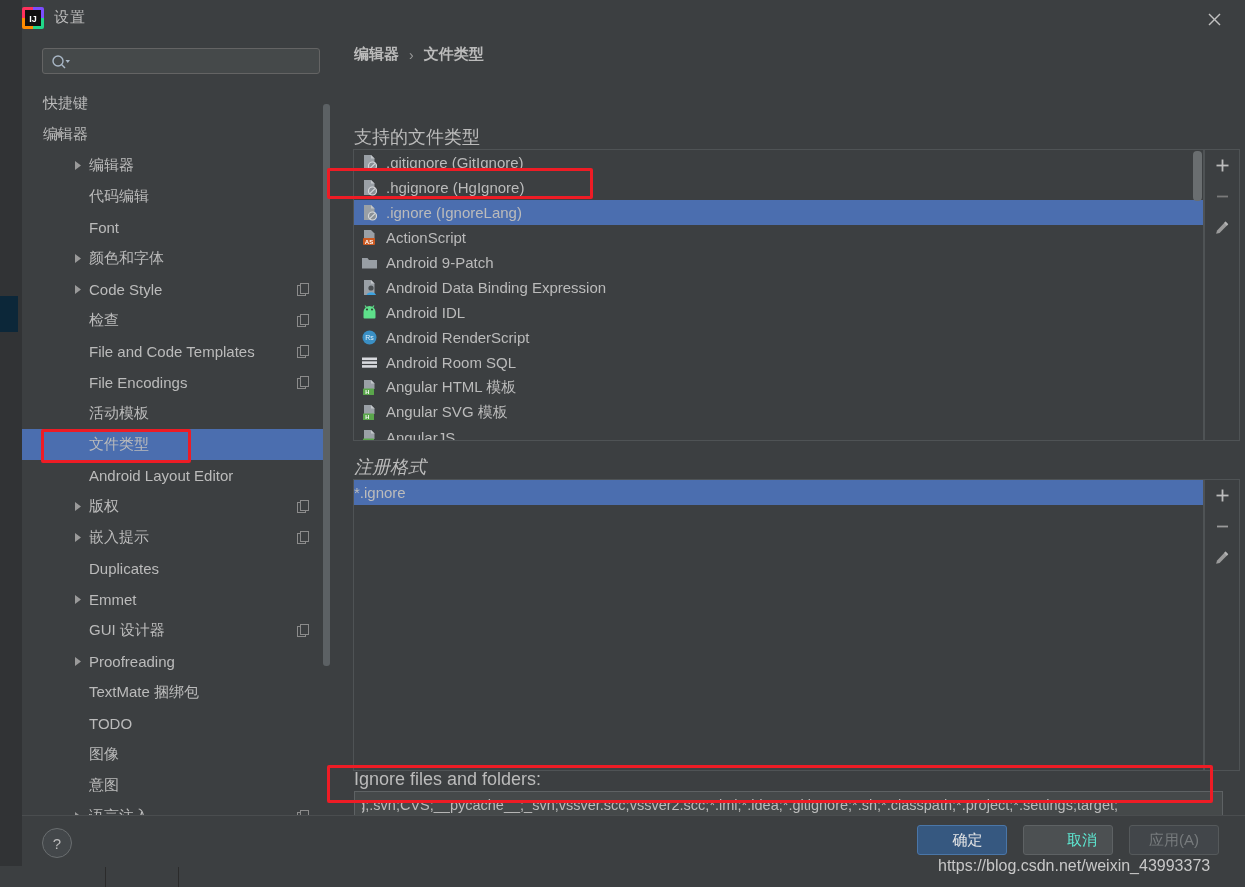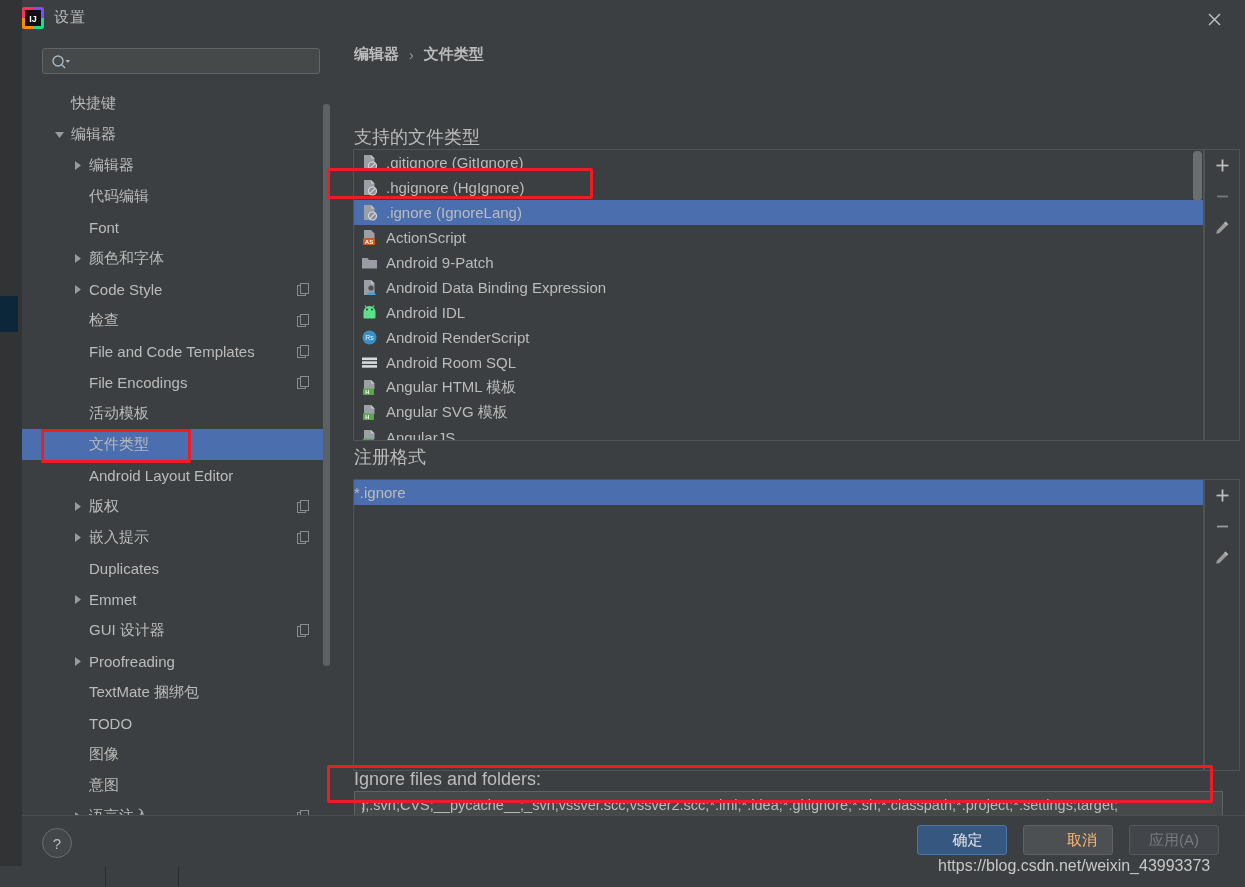--- a/index.html
+++ b/index.html
@@ -102,21 +102,21 @@
   }
   .tree-row .arrow svg { display: block; }
   .tree-row .lbl { white-space: nowrap; }
   .tree-row .copy-badge {
     position: absolute; right: 20px; top: 8px;
     width: 13px; height: 13px; color: #8b8b8b;
   }
 
   
   .lvl0 .arrow { left: 30px; }
-  .lvl0 .lbl  { margin-left: 49px; }
+  .lvl0 .lbl  { margin-left: 21px; }
   .lvl1 .arrow { left: 48px; }
   .lvl1 .lbl  { margin-left: 67px; }
 
   #sidebar-scroll-track {
     position: absolute; left: 300px; top: 0px; width: 8px; height: 727px;
     background: transparent;
   }
   #sidebar-scroll-thumb {
     position: absolute; left: 301px; top: 67px; width: 7px; height: 562px;
     background: #5c6164; border-radius: 3px; cursor: pointer;
@@ -131,21 +131,21 @@
     position: absolute; left: 24px; top: 8px;
     font-size: 15px; color: #bbbbbb; font-weight: bold;
     display: flex; align-items: center; gap: 10px;
   }
   #breadcrumb .crumb-sep { color: #9a9a9a; font-weight: normal; font-size: 14px; }
 
   .section-label {
     position: absolute; font-size: 18px; color: #bbbbbb;
   }
   #label-supported { left: 24px; top: 88px; }
-  #label-patterns  { left: 24px; top: 408px; }
+  #label-patterns  { left: 24px; top: 418px; font-style: italic; }
   #label-ignore    { left: 24px; top: 732px; }
 
   
   #filetype-list-wrap {
     position: absolute; left: 23px; top: 112px; width: 851px; height: 292px;
     background: #3c3f41; border: 1px solid #4f5355; box-sizing: border-box;
     overflow: hidden;
   }
   #filetype-list {
     position: absolute; left: 0; top: 0; width: 851px;
@@ -232,21 +232,21 @@
     font-size: 15px;
     display: flex; align-items: center; justify-content: center;
     cursor: pointer;
   }
   #btn-ok {
     left: 895px; width: 90px;
     background: #365880; border: 1px solid #4a76a8; color: #e6e6e6; padding-left: 11px;
   }
   #btn-cancel {
     left: 1001px; width: 90px;
-    background: #4c5052; border: 1px solid #5e6264; color: #fdba74; padding-left: 28px;
+    background: #4c5052; border: 1px solid #5e6264; color: #5eead4; padding-left: 28px;
   }
   #btn-apply {
     left: 1107px; width: 90px;
     background: #42464a; border: 1px solid #55595b; color: #777b7d;
     cursor: default;
   }
 
   
   #watermark {
     position: absolute; left: 938px; top: 857px;

